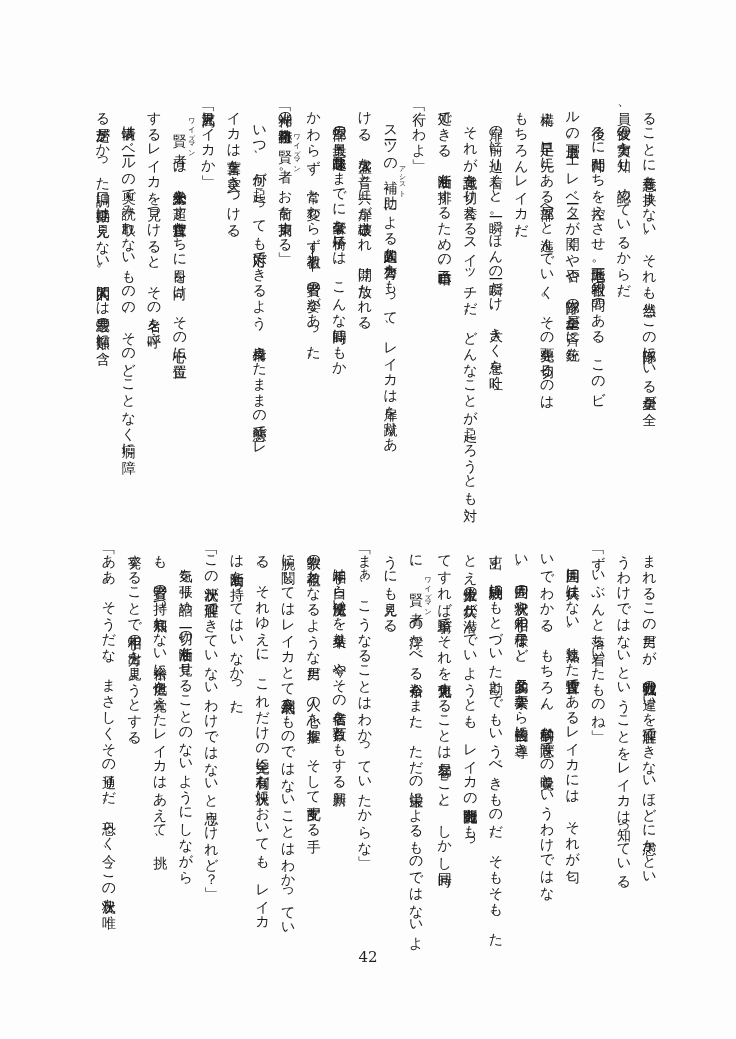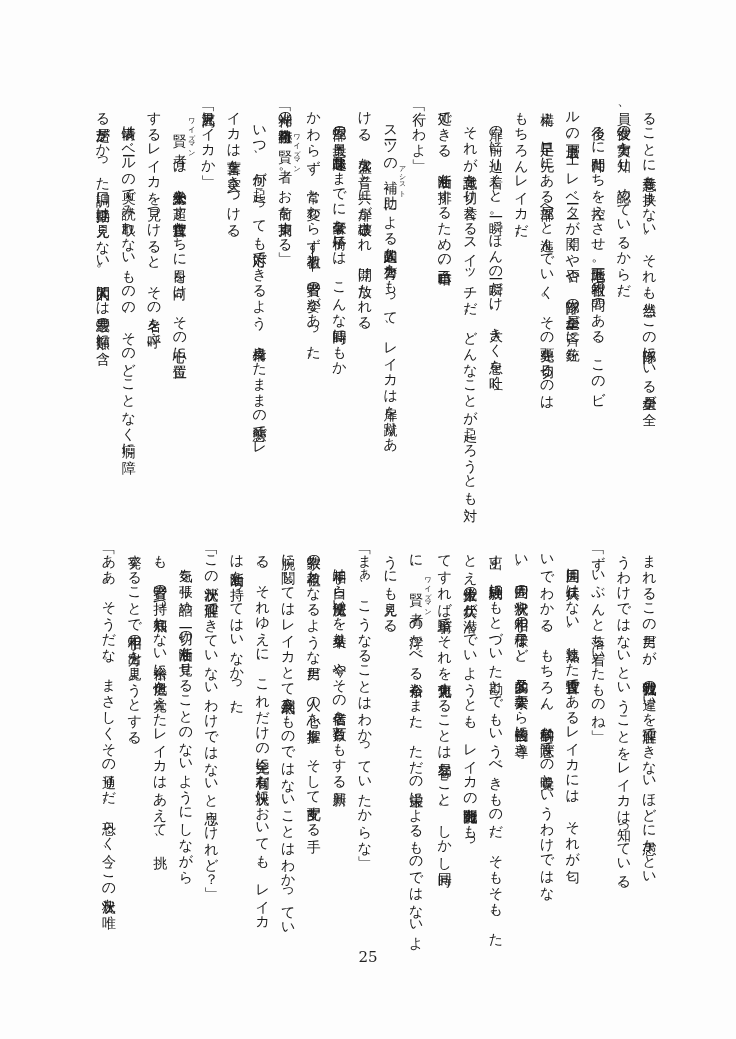--- a/index.html
+++ b/index.html
@@ -100,14 +100,14 @@
       <p>宗教の教祖となるような男だ。人の心を掌握し、そして支配する手</p>
       <p>腕に関してはレイカとて到底及ぶものではないことはわかってい</p>
       <p>る。それゆえに、これだけの完全に有利な状況においても、レイカ</p>
       <p>は油断を持ってはいなかった。</p>
       <p>「この状況が理解できていないわけではないと思うけれど？」</p>
       <p>　気を張り詰め、一切の油断を見せることのないようにしながら</p>
       <p>も、賢者の持つ底知れない余裕に危惧を覚えたレイカはあえて、挑</p>
       <p>発することで相手の出方を見ようとする。</p>
       <p>「ああ。そうだな。まさしくその通りだ。恐らく今、この状況を唯</p>
     </div>
-  <div class="pageno">25</div>
+  <div class="pageno">42</div>
 </div>
 
 </body></html>

